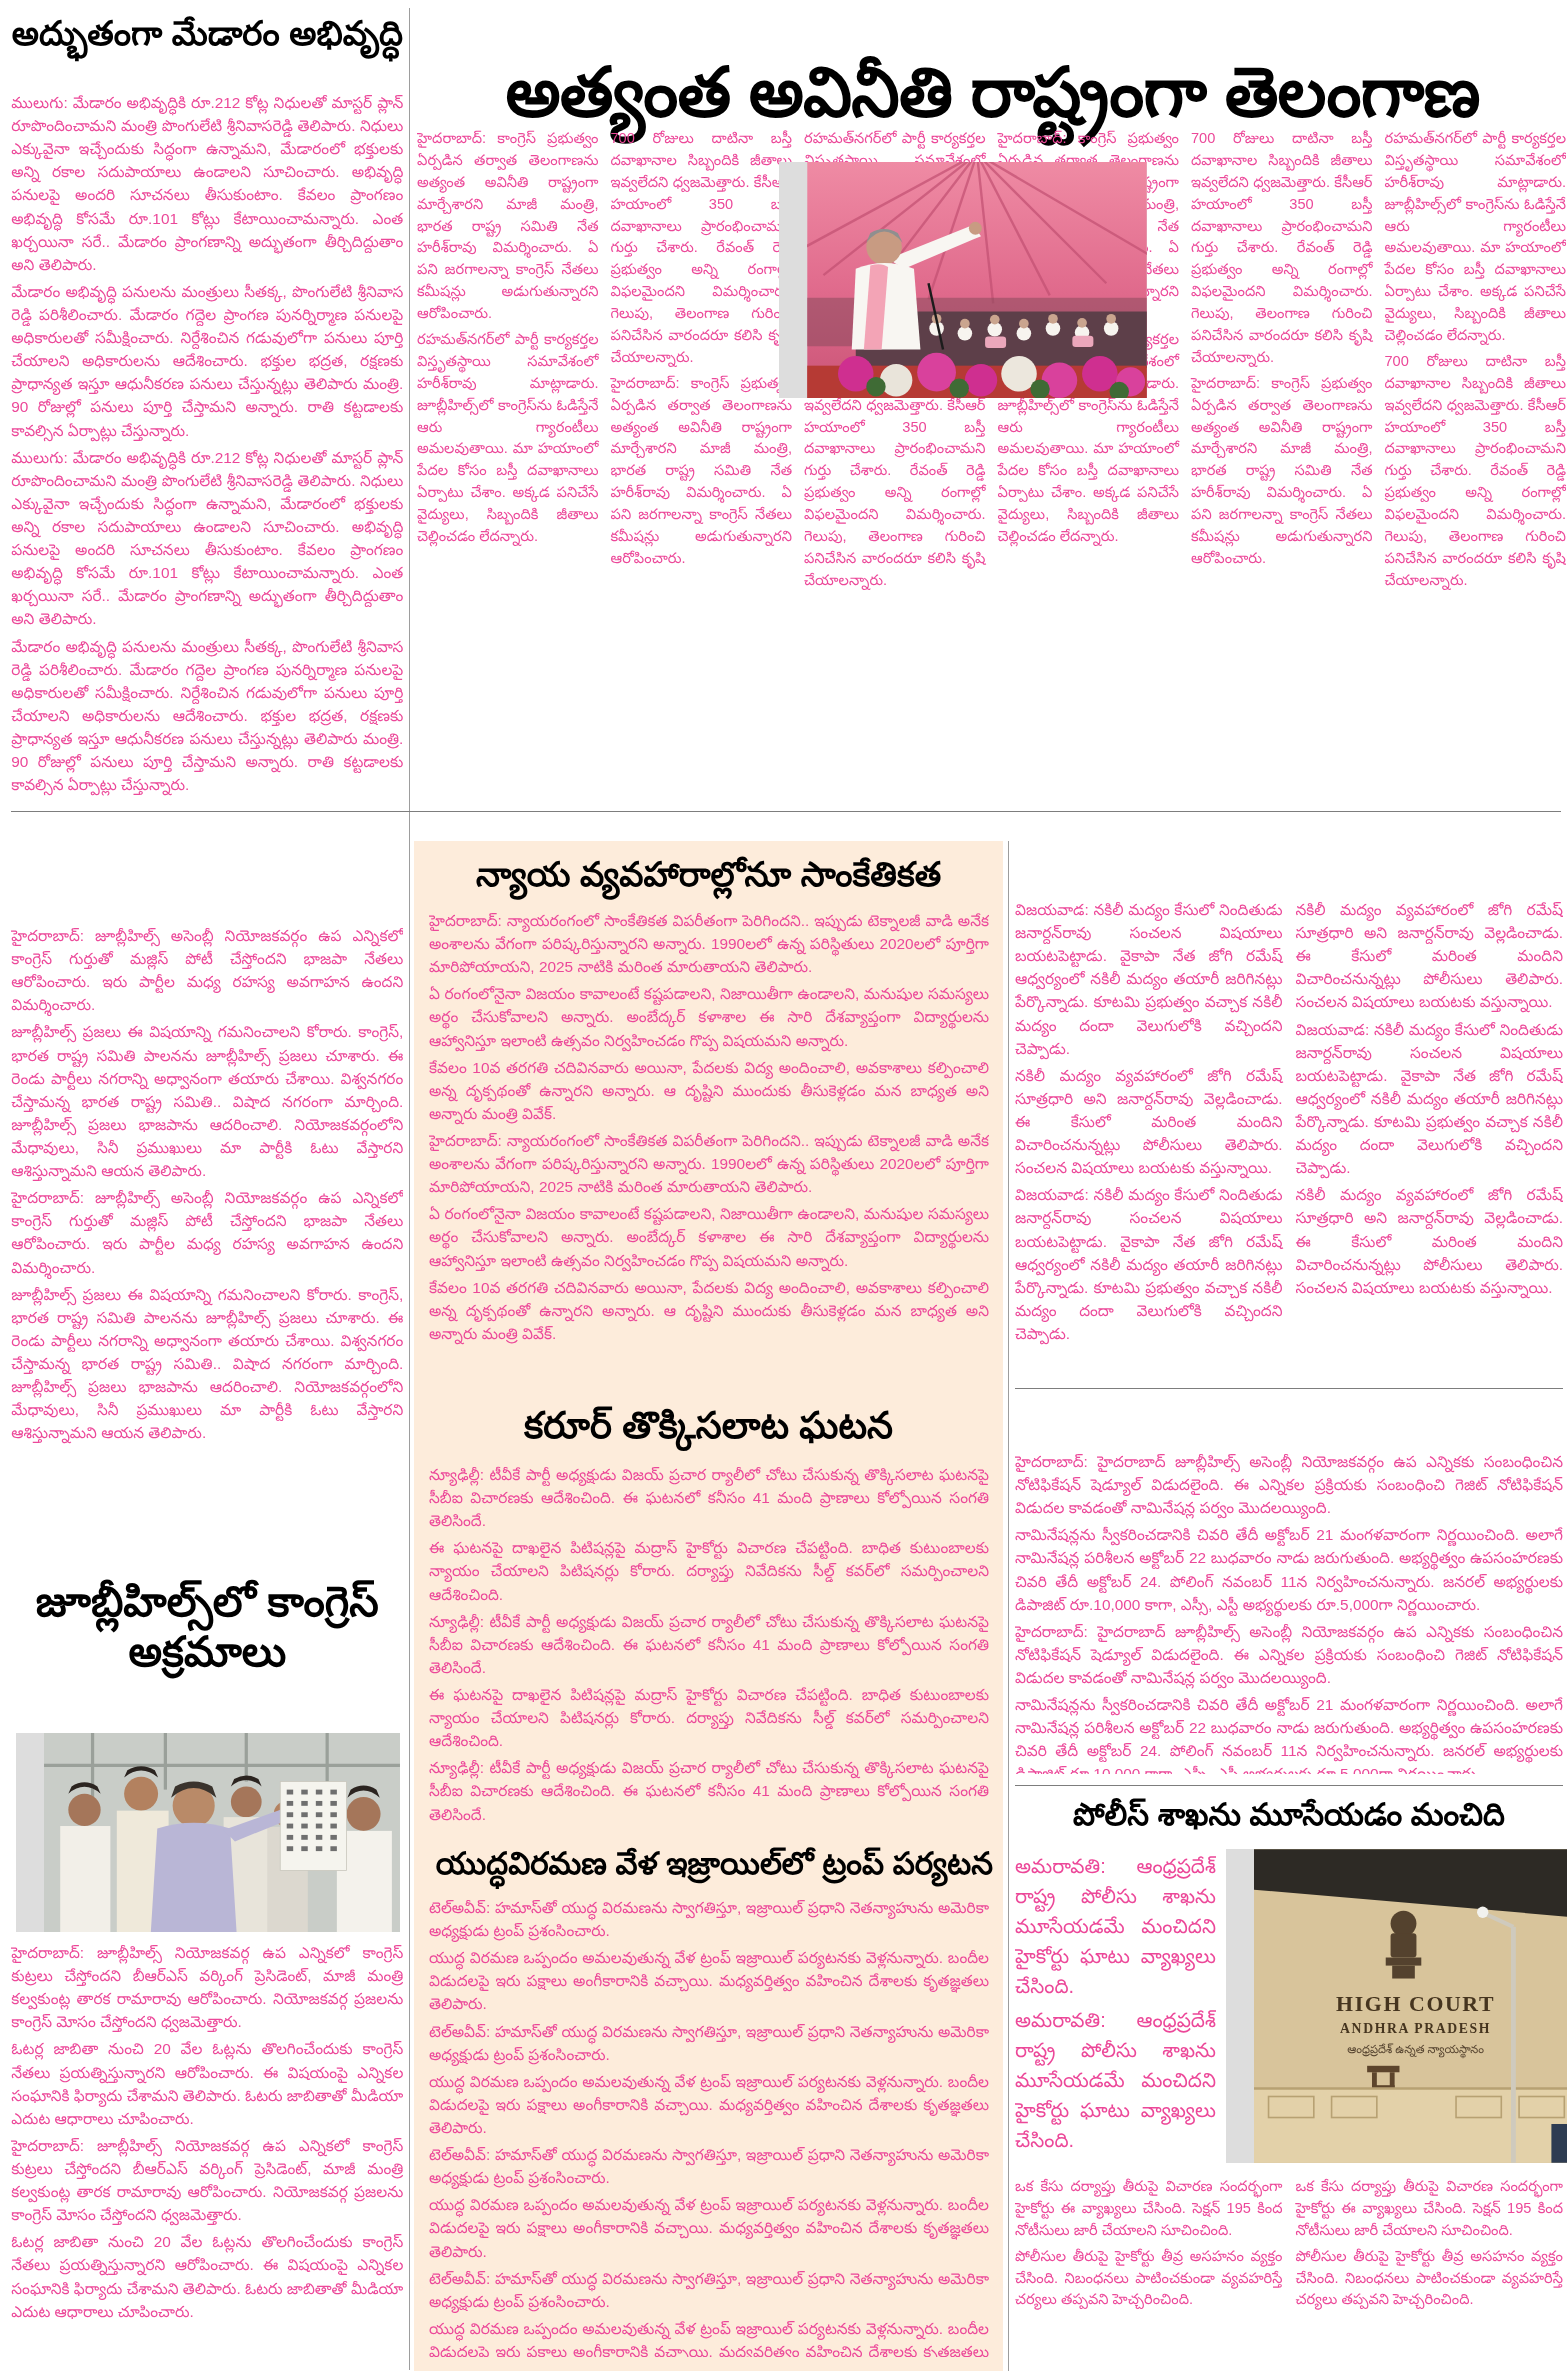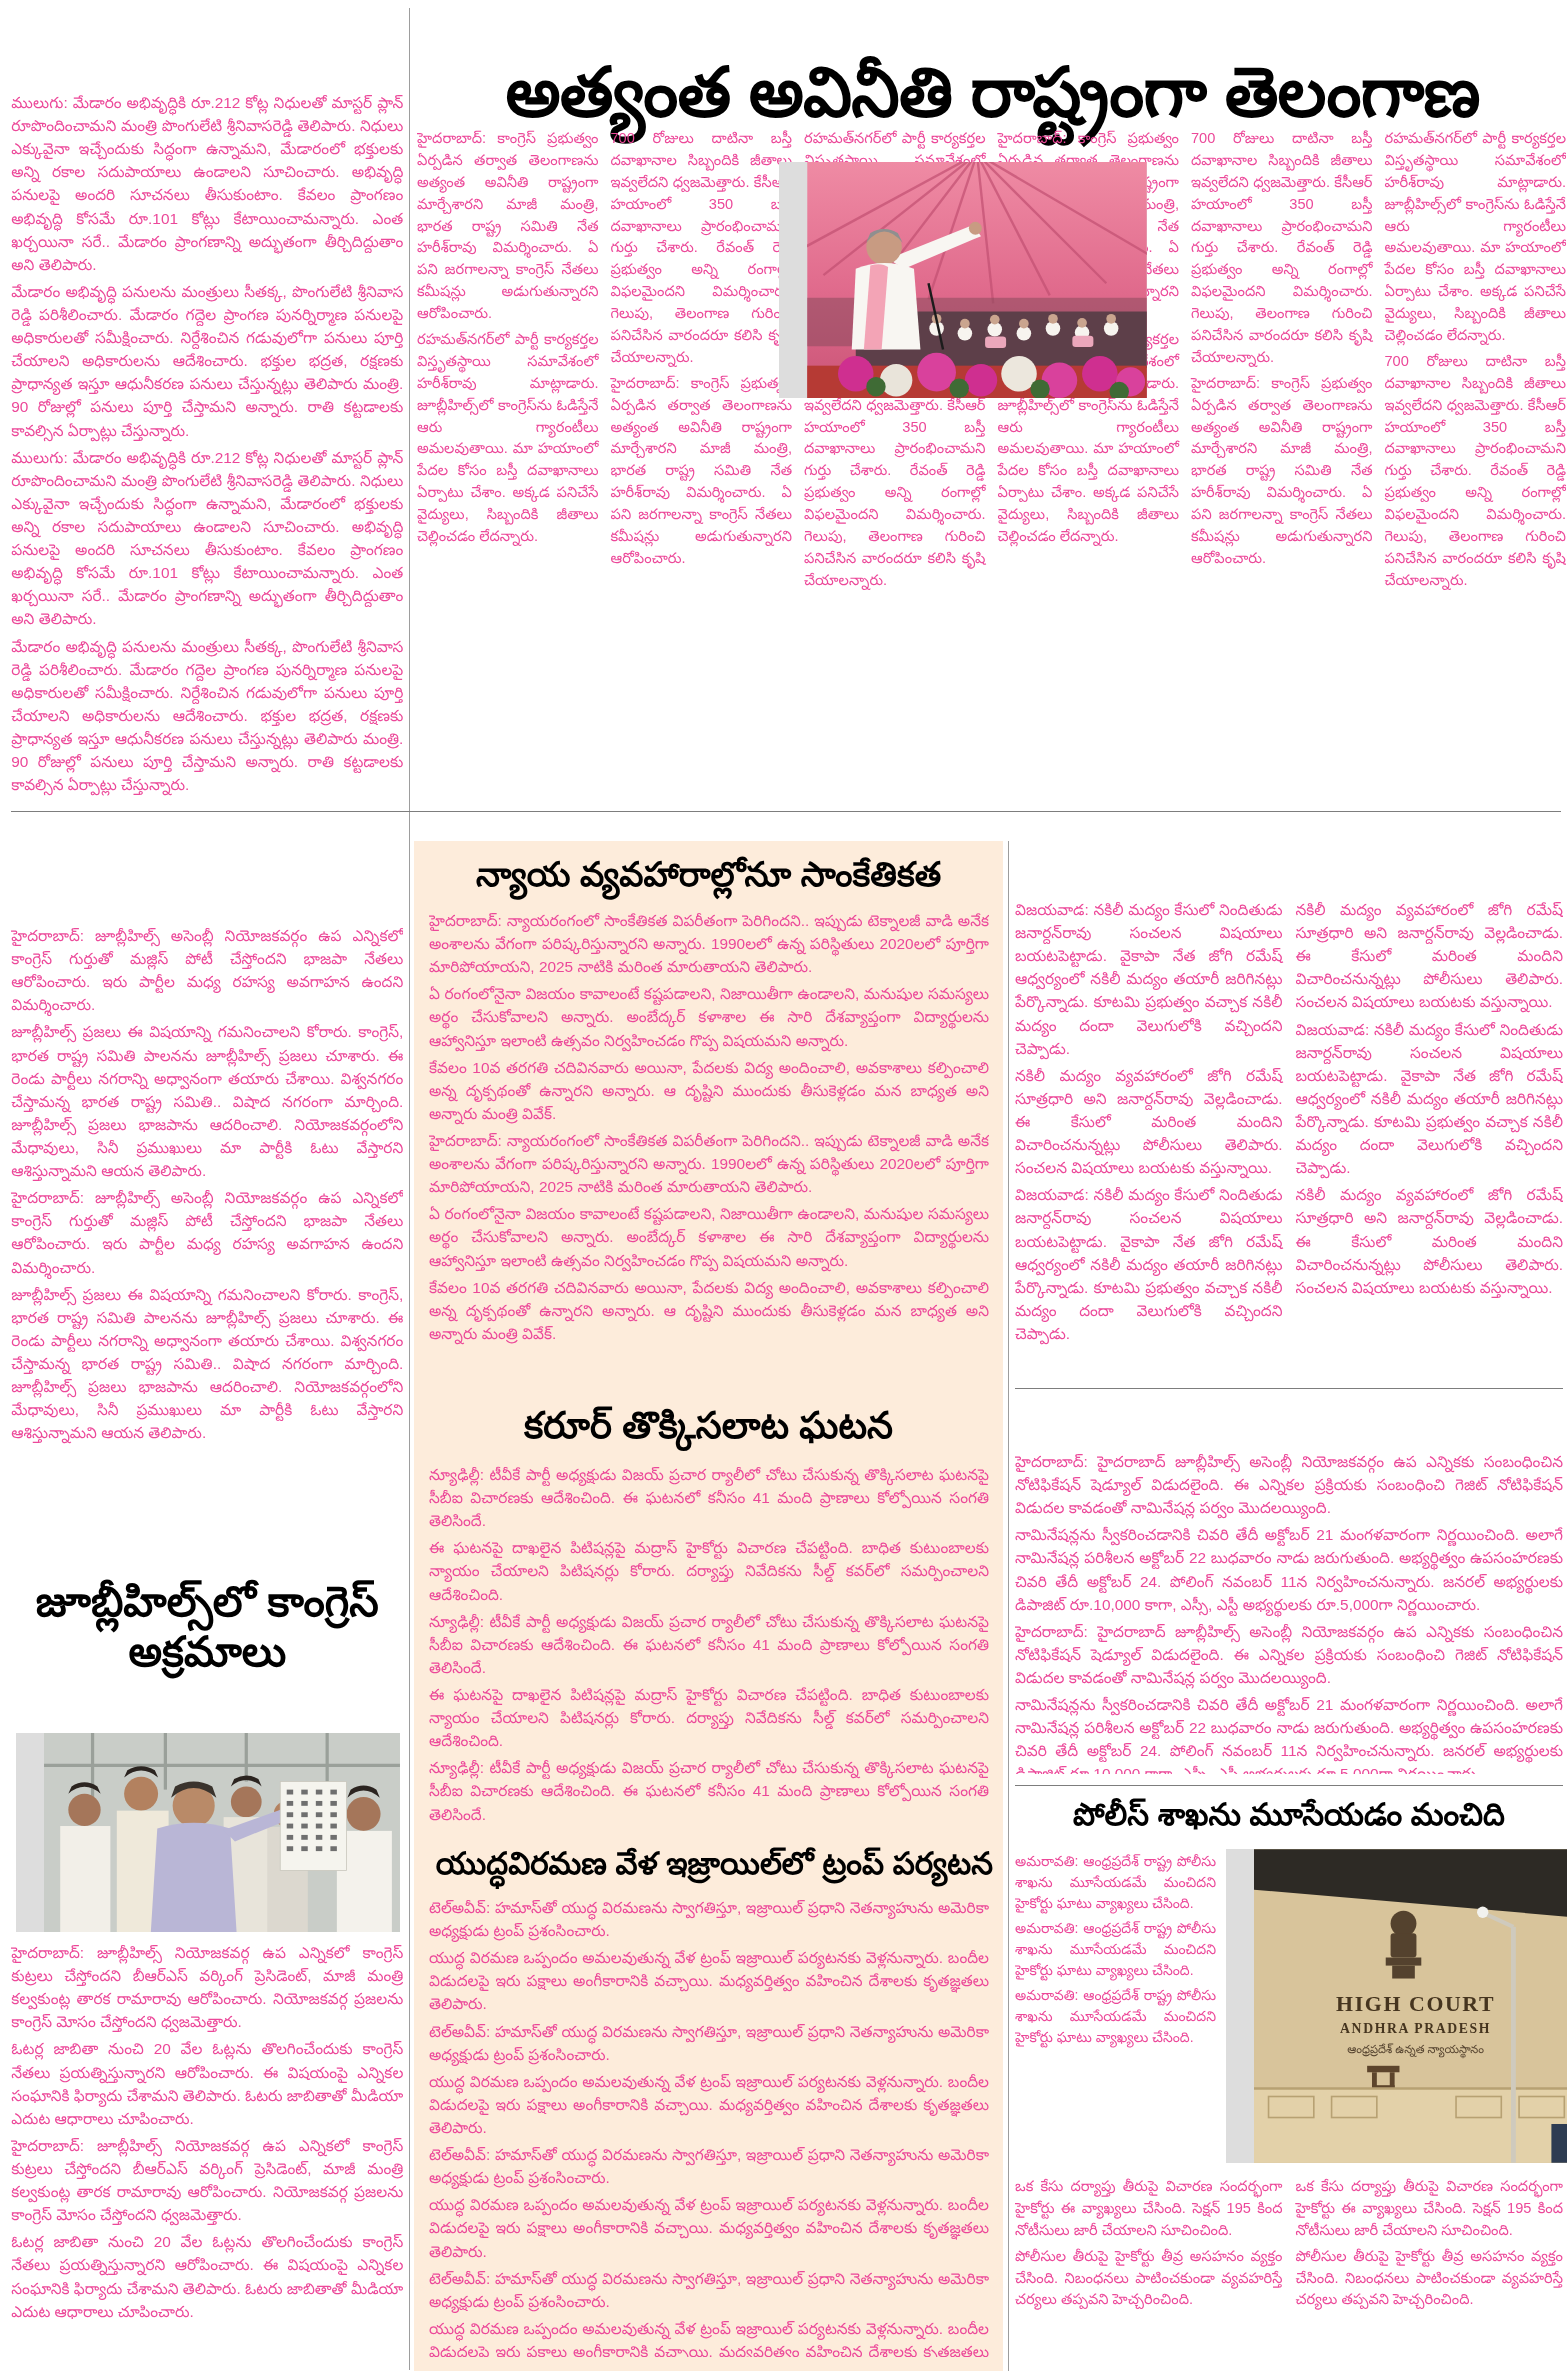--- a/index.html
+++ b/index.html
@@ -23,20 +23,21 @@
 <body>
 
 <div class="page">
 
   <div class="vrule" style="left:409px; top:8px; height:2362px;"></div>
   <div class="vrule" style="left:1008px; top:841px; height:1530px;"></div>
   <div class="hrule" style="left:11.3px; top:811px; width:1550px;"></div>
   <div class="hrule" style="left:1015px; top:1388px; width:548px;"></div>
   <div class="hrule" style="left:1015px; top:1785px; width:548px;"></div>
 
+  <div class="headline" style="left:11.3px; top:13px; width:392px; font-size:34px; white-space:nowrap;">అద్భుతంగా మేడారం అభివృద్ధి</div>
   <div class="body-text" style="left:11.3px; top:91px; width:392px; height:713px;">
       <p>ములుగు: మేడారం అభివృద్ధికి రూ.212 కోట్ల నిధులతో మాస్టర్ ప్లాన్ రూపొందించామని మంత్రి పొంగులేటి శ్రీనివాసరెడ్డి తెలిపారు. నిధులు ఎక్కువైనా ఇచ్చేందుకు సిద్ధంగా ఉన్నామని, మేడారంలో భక్తులకు అన్ని రకాల సదుపాయాలు ఉండాలని సూచించారు. అభివృద్ధి పనులపై అందరి సూచనలు తీసుకుంటాం. కేవలం ప్రాంగణం అభివృద్ధి కోసమే రూ.101 కోట్లు కేటాయించామన్నారు. ఎంత ఖర్చయినా సరే.. మేడారం ప్రాంగణాన్ని అద్భుతంగా తీర్చిదిద్దుతాం అని తెలిపారు.</p>
       <p>మేడారం అభివృద్ధి పనులను మంత్రులు సీతక్క, పొంగులేటి శ్రీనివాస రెడ్డి పరిశీలించారు. మేడారం గద్దెల ప్రాంగణ పునర్నిర్మాణ పనులపై అధికారులతో సమీక్షించారు. నిర్దేశించిన గడువులోగా పనులు పూర్తి చేయాలని అధికారులను ఆదేశించారు. భక్తుల భద్రత, రక్షణకు ప్రాధాన్యత ఇస్తూ ఆధునీకరణ పనులు చేస్తున్నట్లు తెలిపారు మంత్రి. 90 రోజుల్లో పనులు పూర్తి చేస్తామని అన్నారు. రాతి కట్టడాలకు కావల్సిన ఏర్పాట్లు చేస్తున్నారు.</p>
       <p>ములుగు: మేడారం అభివృద్ధికి రూ.212 కోట్ల నిధులతో మాస్టర్ ప్లాన్ రూపొందించామని మంత్రి పొంగులేటి శ్రీనివాసరెడ్డి తెలిపారు. నిధులు ఎక్కువైనా ఇచ్చేందుకు సిద్ధంగా ఉన్నామని, మేడారంలో భక్తులకు అన్ని రకాల సదుపాయాలు ఉండాలని సూచించారు. అభివృద్ధి పనులపై అందరి సూచనలు తీసుకుంటాం. కేవలం ప్రాంగణం అభివృద్ధి కోసమే రూ.101 కోట్లు కేటాయించామన్నారు. ఎంత ఖర్చయినా సరే.. మేడారం ప్రాంగణాన్ని అద్భుతంగా తీర్చిదిద్దుతాం అని తెలిపారు.</p>
       <p>మేడారం అభివృద్ధి పనులను మంత్రులు సీతక్క, పొంగులేటి శ్రీనివాస రెడ్డి పరిశీలించారు. మేడారం గద్దెల ప్రాంగణ పునర్నిర్మాణ పనులపై అధికారులతో సమీక్షించారు. నిర్దేశించిన గడువులోగా పనులు పూర్తి చేయాలని అధికారులను ఆదేశించారు. భక్తుల భద్రత, రక్షణకు ప్రాధాన్యత ఇస్తూ ఆధునీకరణ పనులు చేస్తున్నట్లు తెలిపారు మంత్రి. 90 రోజుల్లో పనులు పూర్తి చేస్తామని అన్నారు. రాతి కట్టడాలకు కావల్సిన ఏర్పాట్లు చేస్తున్నారు.</p>
     </div>
 
   <div class="headline" style="left:418px; top:27.5px; width:1149px; font-size:69px; letter-spacing:-0.8px;margin-top:24px;">అత్యంత అవినీతి రాష్ట్రంగా తెలంగాణ</div>
   <div class="body-text cols-6" style="left:417px; top:128px; width:1149px; height:678px; font-size:14.6px;">
       <p>హైదరాబాద్: కాంగ్రెస్ ప్రభుత్వం ఏర్పడిన తర్వాత తెలంగాణను అత్యంత అవినీతి రాష్ట్రంగా మార్చేశారని మాజీ మంత్రి, భారత రాష్ట్ర సమితి నేత హరీశ్‌రావు విమర్శించారు. ఏ పని జరగాలన్నా కాంగ్రెస్ నేతలు కమీషన్లు అడుగుతున్నారని ఆరోపించారు.</p>
@@ -258,21 +259,21 @@
     </div>
 
   <div class="body-text" style="left:1015px; top:1450px; width:548px; height:324px;">
       <p>హైదరాబాద్: హైదరాబాద్ జూబ్లీహిల్స్ అసెంబ్లీ నియోజకవర్గం ఉప ఎన్నికకు సంబంధించిన నోటిఫికేషన్ షెడ్యూల్ విడుదలైంది. ఈ ఎన్నికల ప్రక్రియకు సంబంధించి గెజిట్ నోటిఫికేషన్ విడుదల కావడంతో నామినేషన్ల పర్వం మొదలయ్యింది.</p>
       <p>నామినేషన్లను స్వీకరించడానికి చివరి తేదీ అక్టోబర్ 21 మంగళవారంగా నిర్ణయించింది. అలాగే నామినేషన్ల పరిశీలన అక్టోబర్ 22 బుధవారం నాడు జరుగుతుంది. అభ్యర్థిత్వం ఉపసంహరణకు చివరి తేదీ అక్టోబర్ 24. పోలింగ్ నవంబర్ 11న నిర్వహించనున్నారు. జనరల్ అభ్యర్థులకు డిపాజిట్ రూ.10,000 కాగా, ఎస్సీ, ఎస్టీ అభ్యర్థులకు రూ.5,000గా నిర్ణయించారు.</p>
       <p>హైదరాబాద్: హైదరాబాద్ జూబ్లీహిల్స్ అసెంబ్లీ నియోజకవర్గం ఉప ఎన్నికకు సంబంధించిన నోటిఫికేషన్ షెడ్యూల్ విడుదలైంది. ఈ ఎన్నికల ప్రక్రియకు సంబంధించి గెజిట్ నోటిఫికేషన్ విడుదల కావడంతో నామినేషన్ల పర్వం మొదలయ్యింది.</p>
       <p>నామినేషన్లను స్వీకరించడానికి చివరి తేదీ అక్టోబర్ 21 మంగళవారంగా నిర్ణయించింది. అలాగే నామినేషన్ల పరిశీలన అక్టోబర్ 22 బుధవారం నాడు జరుగుతుంది. అభ్యర్థిత్వం ఉపసంహరణకు చివరి తేదీ అక్టోబర్ 24. పోలింగ్ నవంబర్ 11న నిర్వహించనున్నారు. జనరల్ అభ్యర్థులకు డిపాజిట్ రూ.10,000 కాగా, ఎస్సీ, ఎస్టీ అభ్యర్థులకు రూ.5,000గా నిర్ణయించారు.</p>
     </div>
 
   <div class="headline" style="left:1015px; top:1797px; width:548px; font-size:31px;">పోలీస్ శాఖను మూసేయడం మంచిది</div>
-  <div class="body-text" style="left:1015px; top:1851px; width:201px; height:312px; font-size:14px;">
+  <div class="body-text" style="left:1015px; top:1851px; width:201px; height:312px; font-size:20px;">
       <p>అమరావతి: ఆంధ్రప్రదేశ్ రాష్ట్ర పోలీసు శాఖను మూసేయడమే మంచిదని హైకోర్టు ఘాటు వ్యాఖ్యలు చేసింది.</p>
       <p>అమరావతి: ఆంధ్రప్రదేశ్ రాష్ట్ర పోలీసు శాఖను మూసేయడమే మంచిదని హైకోర్టు ఘాటు వ్యాఖ్యలు చేసింది.</p>
       <p>అమరావతి: ఆంధ్రప్రదేశ్ రాష్ట్ర పోలీసు శాఖను మూసేయడమే మంచిదని హైకోర్టు ఘాటు వ్యాఖ్యలు చేసింది.</p>
     </div>
 
   <div class="photo" style="left:1226px; top:1849px; width:337px; height:314px;">
     <svg width="337" height="314" viewBox="0 0 417 388">
       <rect width="417" height="388" fill="#d8c49b"></rect>
       <path d="M0,0 L417,0 L417,86 L0,50 Z" fill="#2d2a25"></path>
       <rect x="395" y="40" width="22" height="60" fill="#b8cdd8"></rect>

